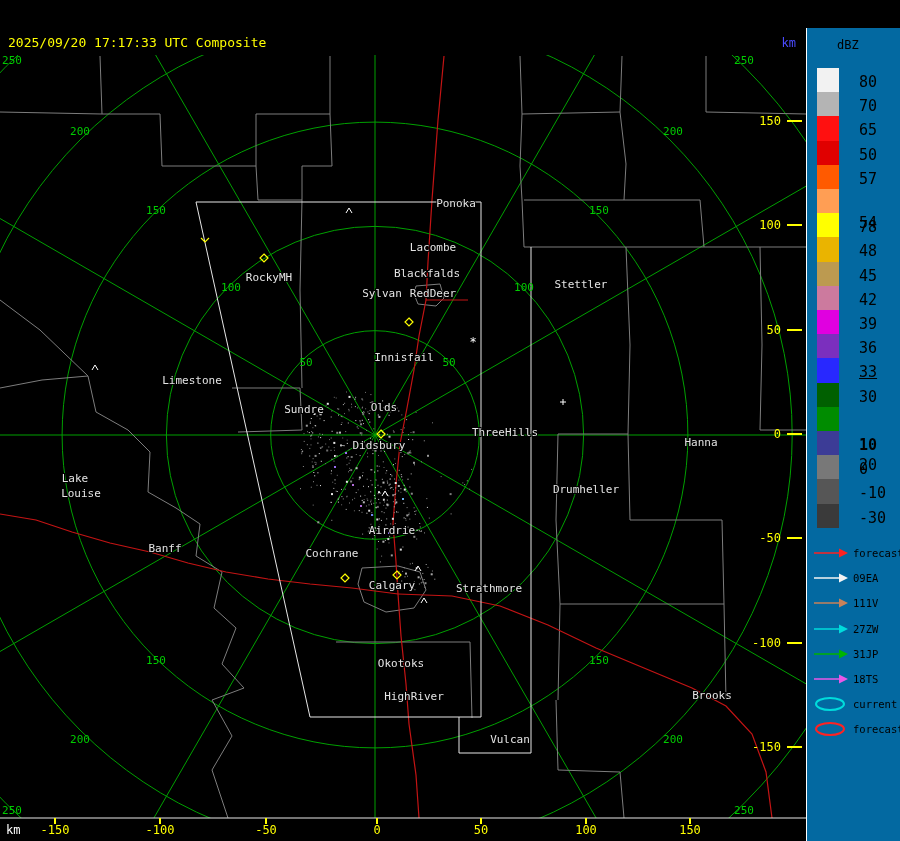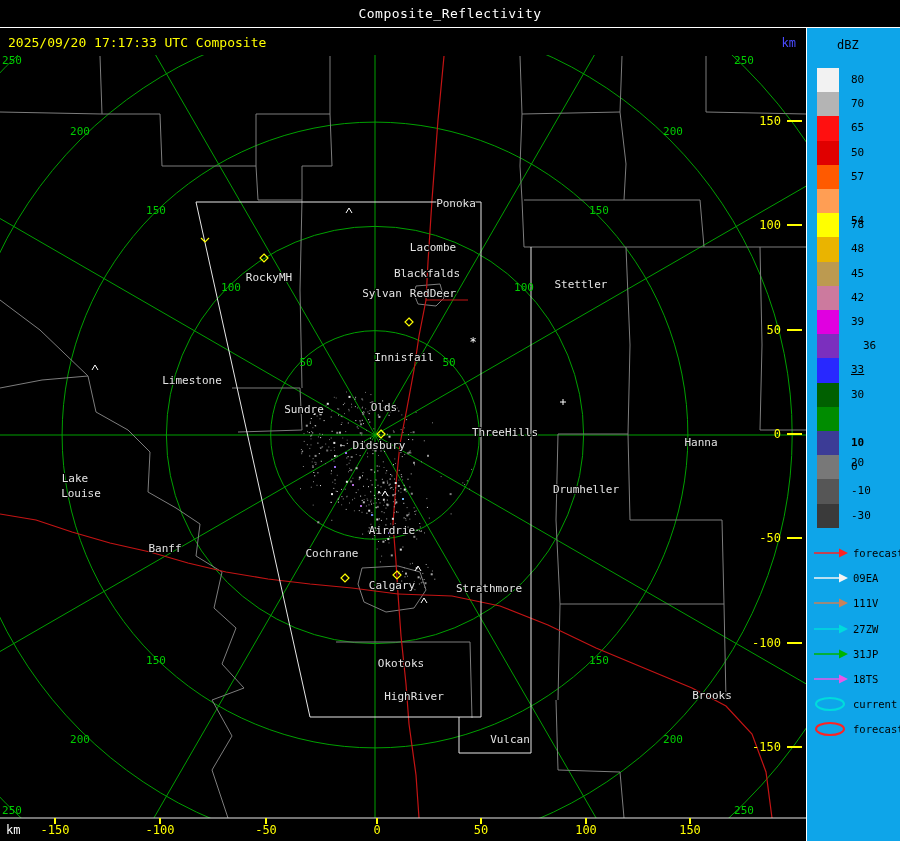--- a/index.html
+++ b/index.html
@@ -8,36 +8,33 @@
   .titlebar{position:absolute;left:0;top:0;width:900px;height:27px;background:#000;
        border-bottom:1px solid #ffffff;display:flex;align-items:center;justify-content:center;box-sizing:content-box;}
   .titlebar .title{color:#ffffff;font-size:13px;letter-spacing:0.5px;}
   #map-svg{position:absolute;left:0;top:28px;background:#000;}
   .ts{fill:#ffff00;font-size:13px;}
   .km-top{fill:#4b4bff;font-size:12px;}
   .km-bottom{fill:#ffffff;font-size:12px;}
   .city{fill:#e4e4e4;font-size:11px;paint-order:stroke;stroke:#000000;stroke-width:2px;}
   .ringlab{fill:#00cc00;font-size:11px;}
   .axis{fill:#ffff00;font-size:12px;}
-  .panel{position:absolute;left:806px;top:28px;width:94px;height:813px;background:#0ea5e9;
+  .panel{position:absolute;left:806px;top:28px;width:94px;height:813px;background:#0369a1;
        border-left:1px solid #ffffff;box-sizing:border-box;}
   .dbz-title{position:absolute;left:30px;top:10px;font-size:12px;color:#000;}
   .swatch{position:absolute;left:10px;width:22px;height:25px;}
-  .swlab{position:absolute;left:44px;font-size:11px;color:#000;}
+  .swlab{position:absolute;left:52px;font-size:15px;color:#000;}
   .trow{position:absolute;left:6px;display:flex;align-items:center;gap:4px;height:16px;}
   .tlab{font-size:10.5px;color:#000;white-space:nowrap;}
 </style>
 </head>
 <body>
 
 <div class="app">
 
-  <div class="titlebar">
-    <span class="title">Composite_Reflectivity</span>
-  </div>
 
   <svg id="map-svg" width="806" height="813" viewBox="0 28 806 813" preserveAspectRatio="none">
     <g id="map-content">
         <defs>
           <clipPath id="mc">
             <rect x="0" y="55" width="806" height="763"></rect>
           </clipPath>
         </defs>
         <g clip-path="url(#mc)">
           <g stroke="#00a000" fill="none" stroke-width="1">
@@ -700,21 +697,21 @@
         <div class="swlab" style="top: 190.2px;">78</div>
         <div class="swatch" style="top: 209.4px; height: 24.2px; background: rgb(234, 180, 0);"></div>
         <div class="swlab" style="top: 214.4px;">48</div>
         <div class="swatch" style="top: 233.6px; height: 24.2px; background: rgb(188, 154, 80);"></div>
         <div class="swlab" style="top: 238.6px;">45</div>
         <div class="swatch" style="top: 257.8px; height: 24.2px; background: rgb(204, 122, 158);"></div>
         <div class="swlab" style="top: 262.8px;">42</div>
         <div class="swatch" style="top: 282px; height: 24.2px; background: rgb(224, 0, 224);"></div>
         <div class="swlab" style="top: 287px;">39</div>
         <div class="swatch" style="top: 306.2px; height: 24.2px; background: rgb(123, 47, 190);"></div>
-        <div class="swlab" style="top: 311.2px; margin-left: 12px;">36</div>
+        <div class="swlab" style="top: 311.2px;">36</div>
         <div class="swatch" style="top: 330.4px; height: 24.2px; background: rgb(40, 40, 255);"></div>
         <div class="swlab" style="top: 335.4px; text-decoration: underline;">33</div>
         <div class="swatch" style="top: 354.6px; height: 24.2px; background: rgb(0, 96, 0);"></div>
         <div class="swlab" style="top: 359.6px;">30</div>
         <div class="swatch" style="top: 378.8px; height: 24.2px; background: rgb(0, 140, 0);"></div>
         <div class="swlab" style="top: 383.8px; margin-top: 44px;">20</div>
         <div class="swatch" style="top: 403px; height: 24.2px; background: rgb(60, 60, 150);"></div>
         <div class="swlab" style="top: 408px; font-weight: bold;">10</div>
         <div class="swatch" style="top: 427.2px; height: 24.2px; background: rgb(120, 120, 120);"></div>
         <div class="swlab" style="top: 432.2px;">0</div>

